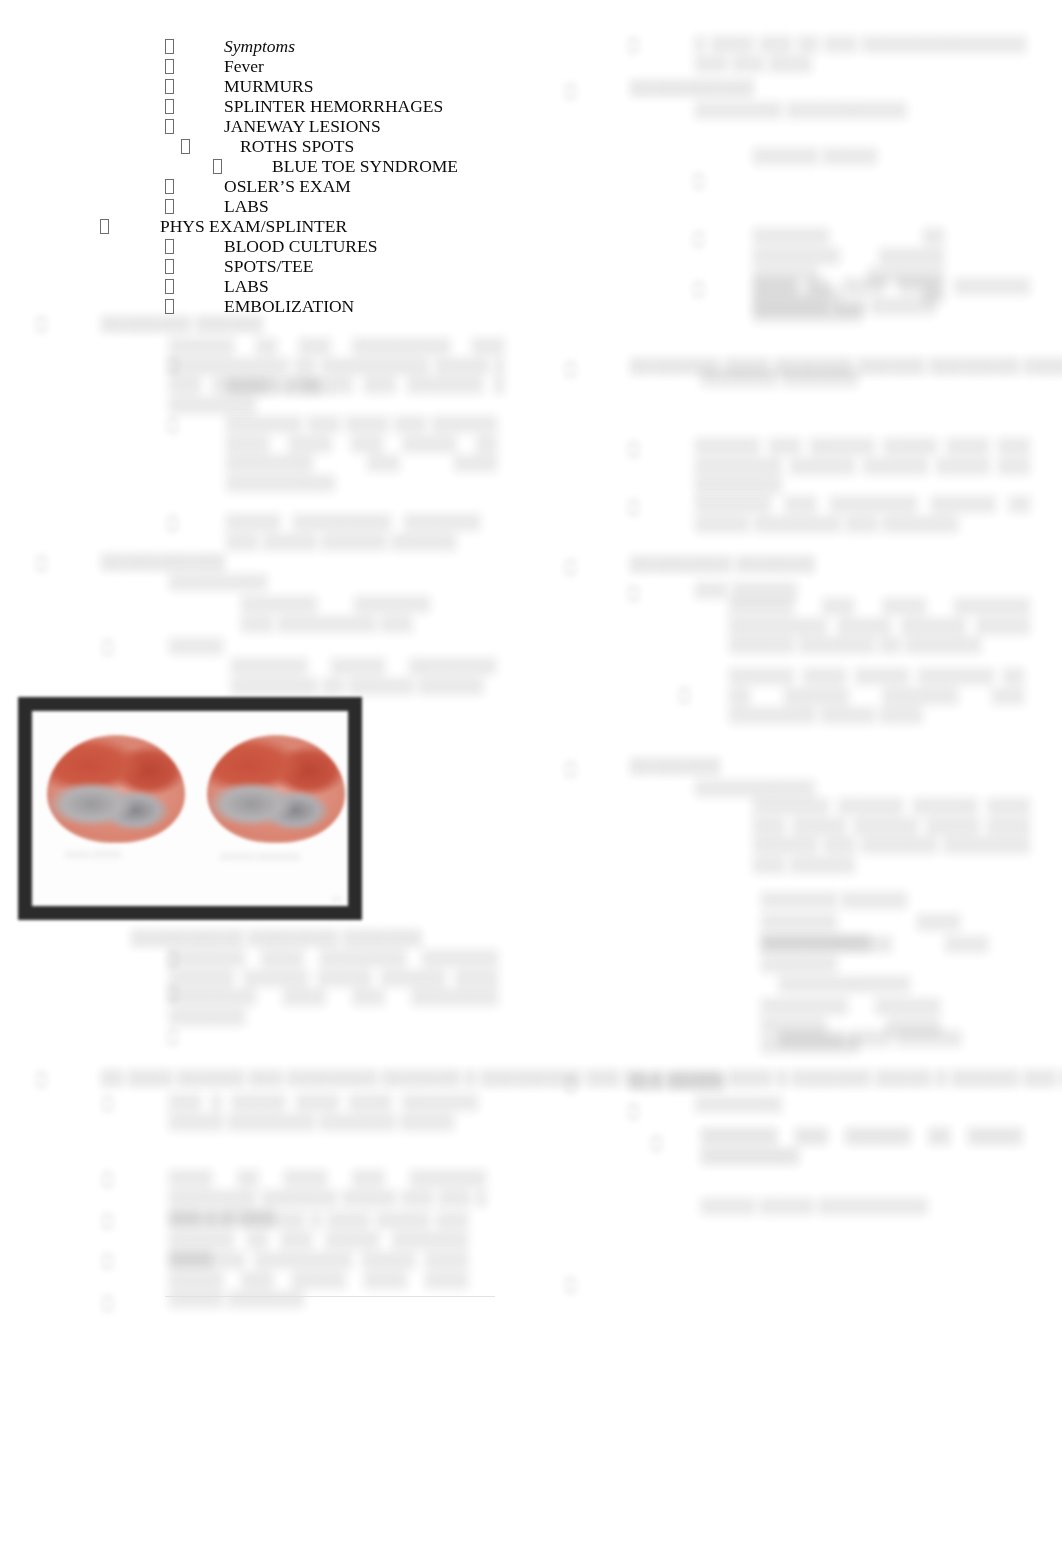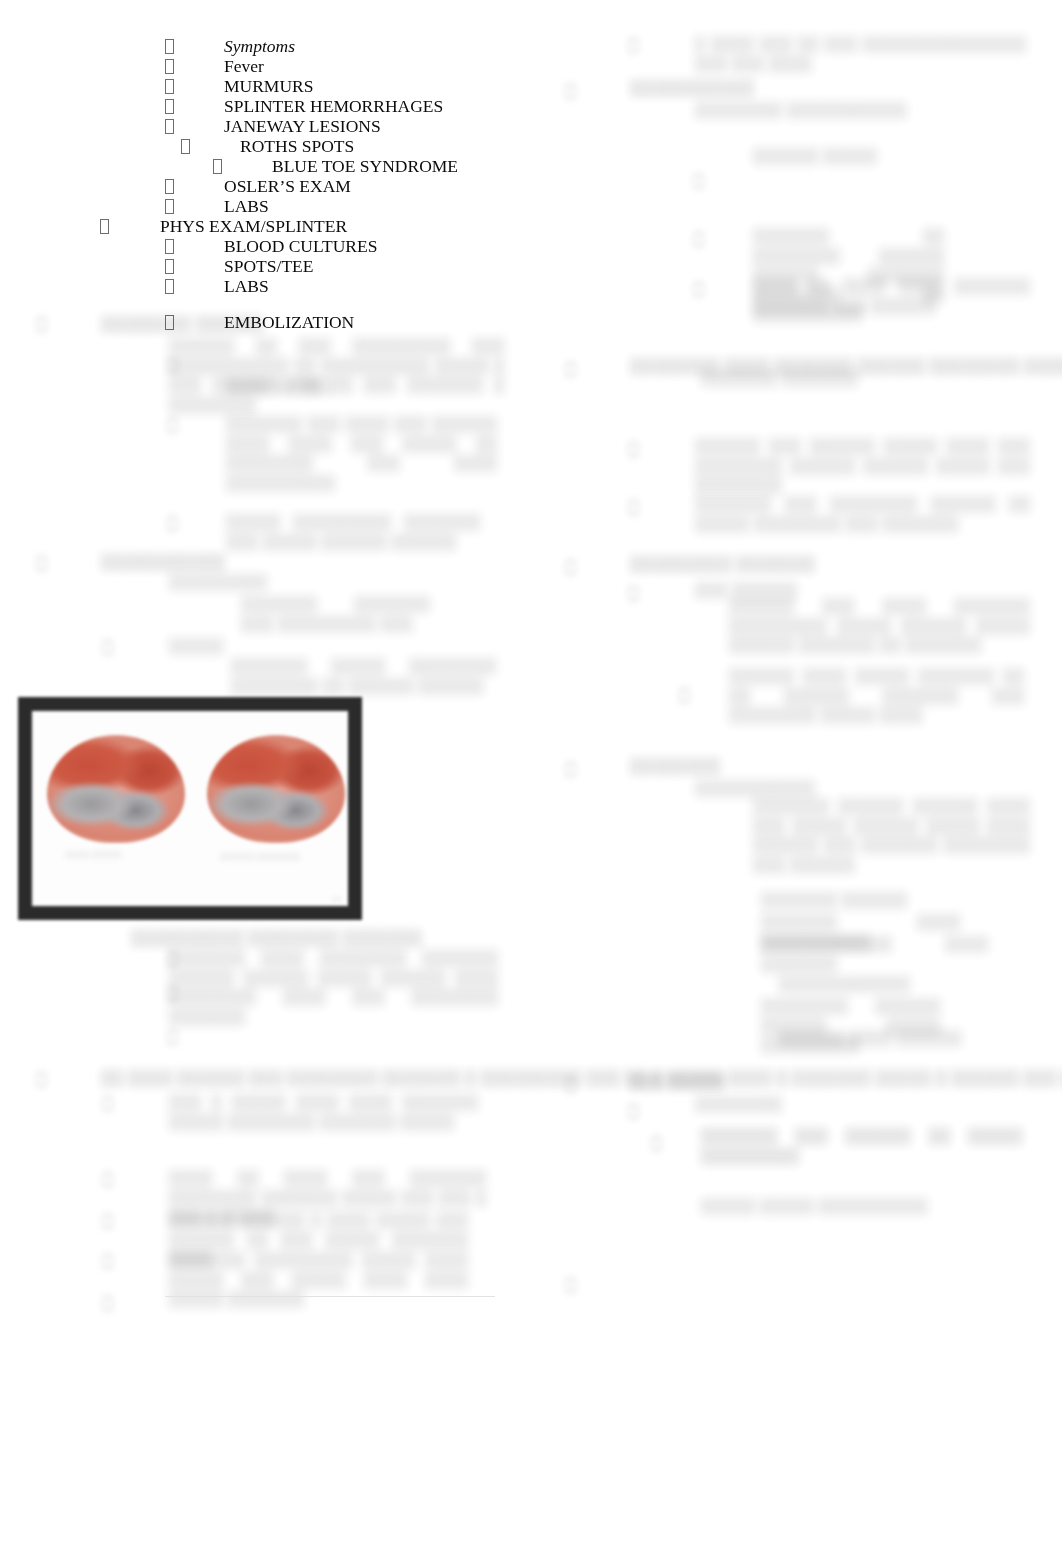--- a/index.html
+++ b/index.html
@@ -192,21 +192,21 @@
     </div>
 
     <div class="outline-row lvl-2" style="left:165px; top:256px;">
       <span class="bullet"></span><span class="row-text">SPOTS/TEE</span>
     </div>
 
     <div class="outline-row lvl-2" style="left:165px; top:276px;">
       <span class="bullet"></span><span class="row-text">LABS</span>
     </div>
 
-    <div class="outline-row lvl-2" style="left:165px; top:296px;margin-top:16px;">
+    <div class="outline-row lvl-2" style="left:165px; top:296px;">
       <span class="bullet"></span><span class="row-text">EMBOLIZATION</span>
     </div>
   </div>
 
   <div>
 
     <span class="blur-bullet" style="left:37px; top:317px;"></span>
     <div class="blur-head" style="left:100px; top:314px;">░░░░░░░░ ░░░░░░</div>
 
     <div class="blur-block" style="left:168px; top:336px; width:336px;">░░░░░░ ░░ ░░░ ░░░░░░░░░ ░░░ ░░░░░░░░░░░ ░░ ░░░░░░░░░░ ░░░░░ ░ ░░░ ░░░░░░ ░░░ ░░ ░░░ ░░░░░░░ ░ ░░░░░░░░</div>

